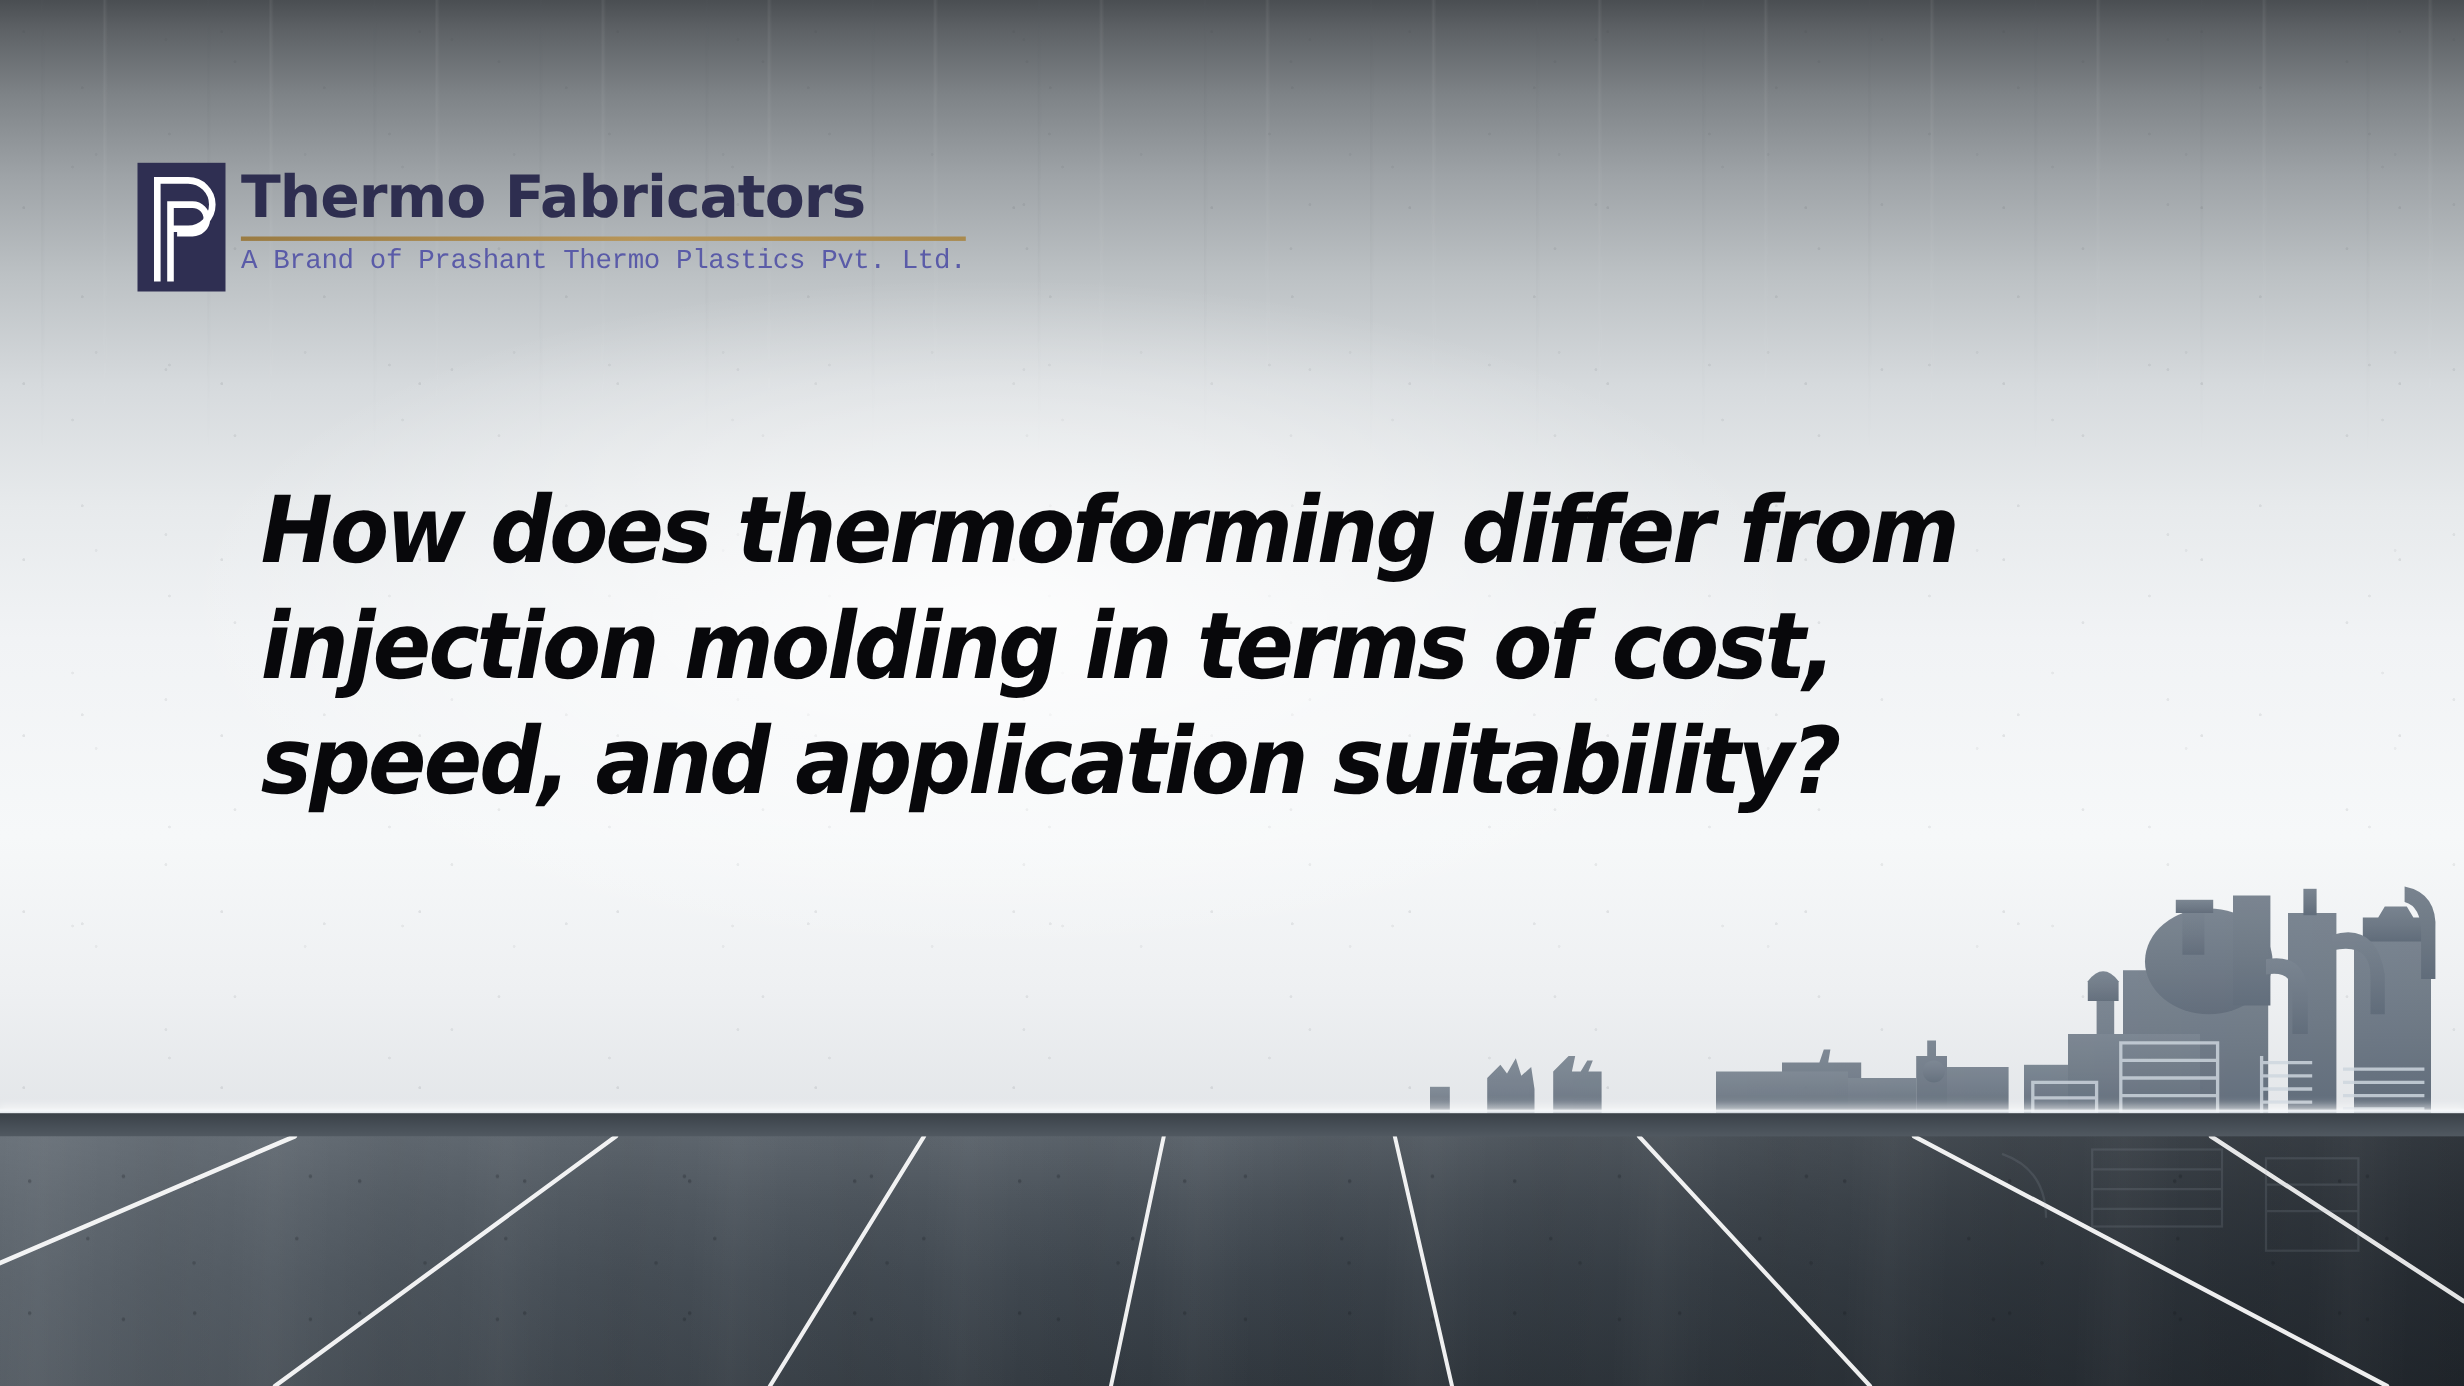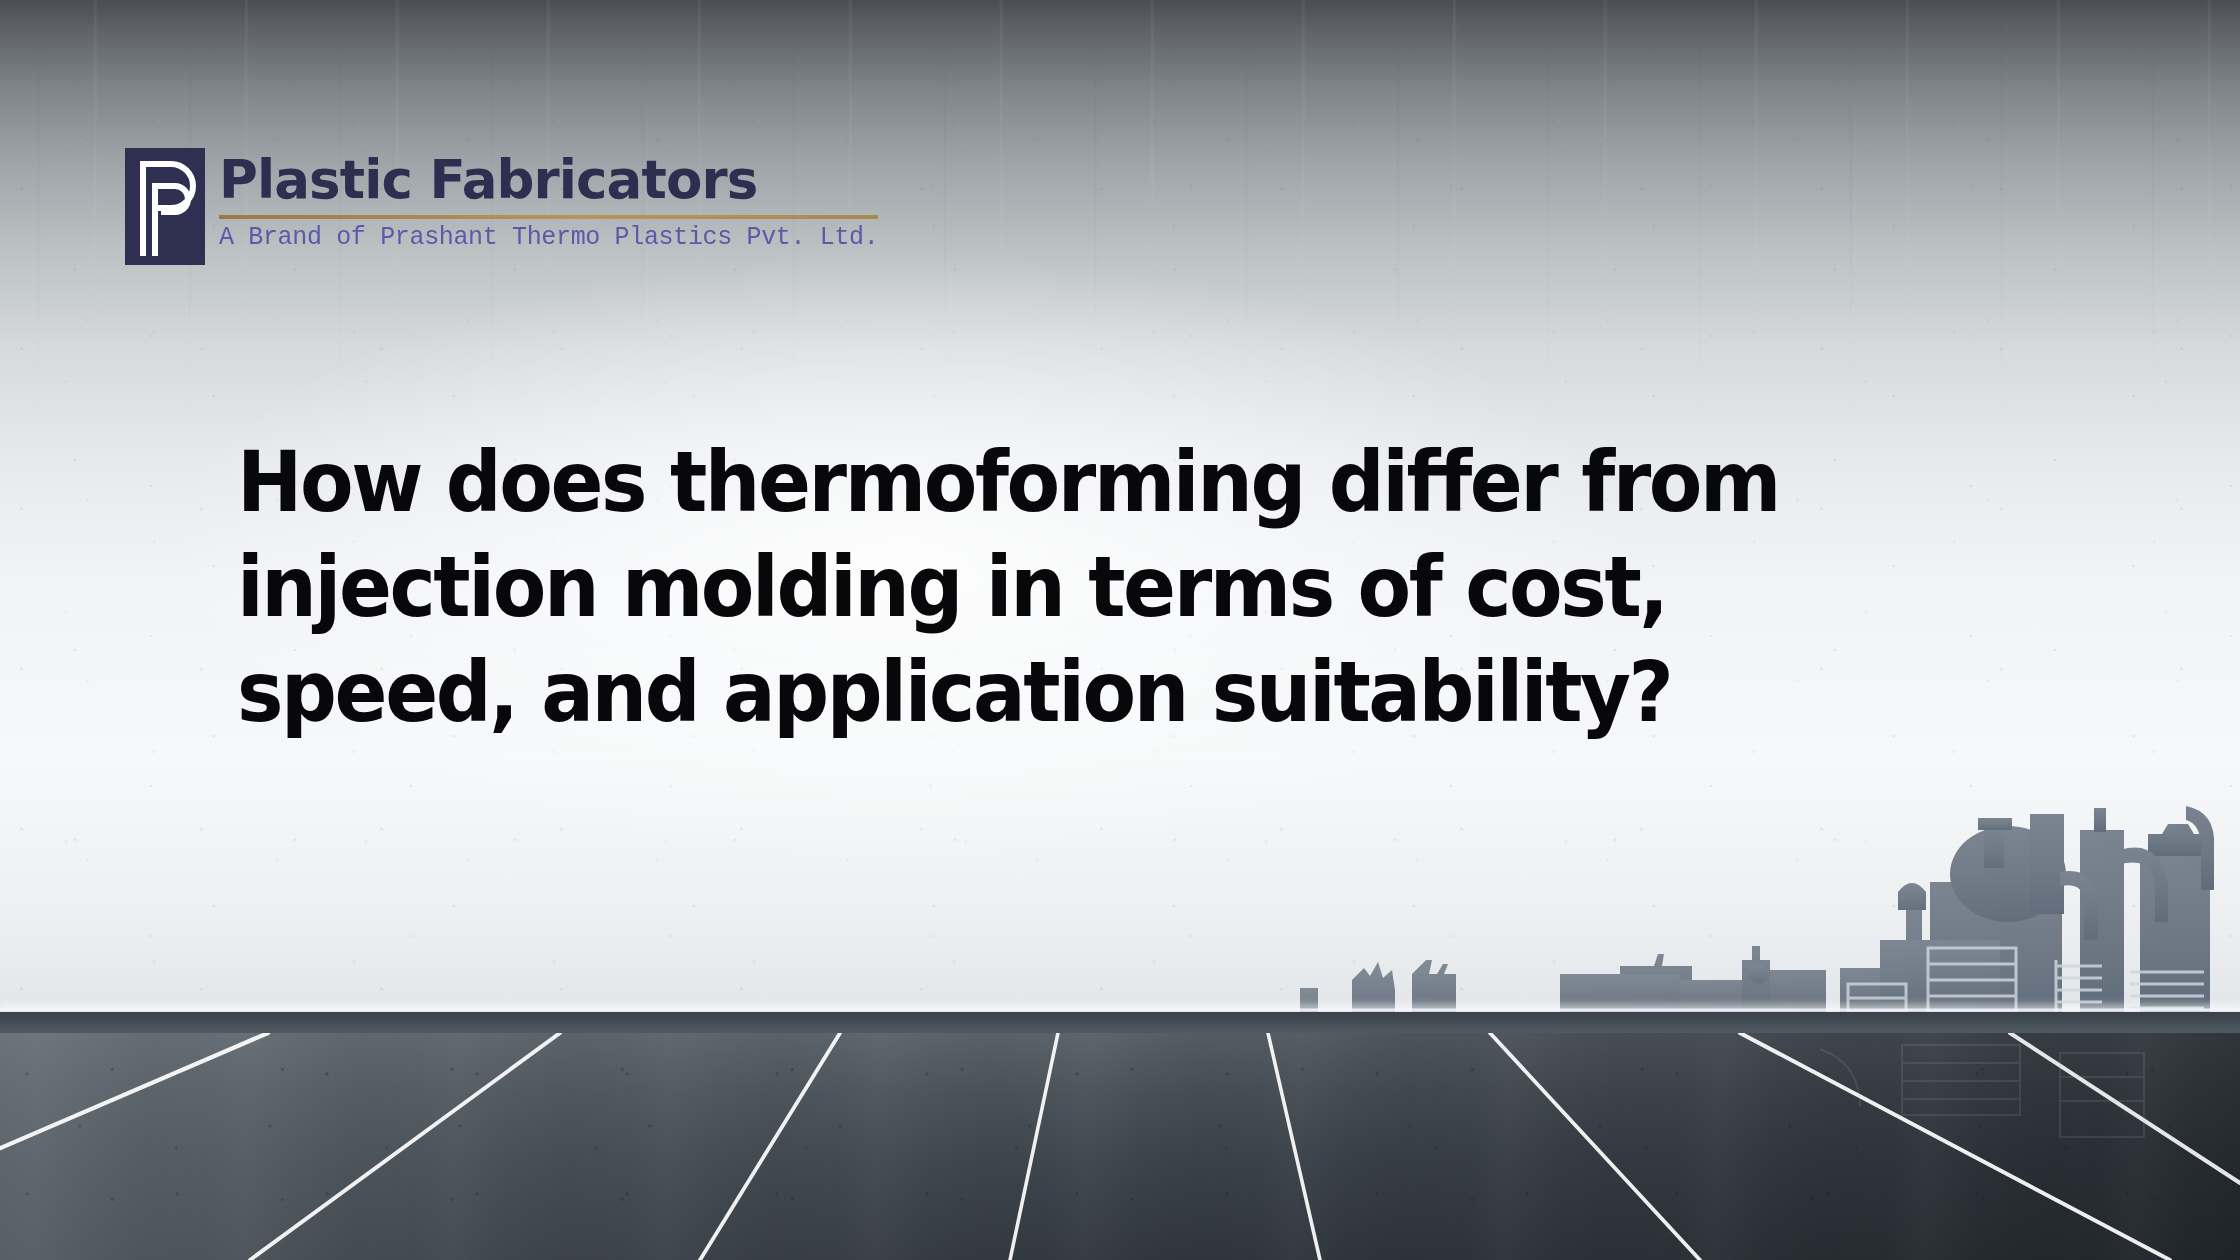--- a/index.html
+++ b/index.html
@@ -167,20 +167,21 @@
     letter-spacing:-.35px;
     color:#5a5ba8;
     white-space:nowrap;
   }
 
   
   .headline {
     position:absolute;
     left:237px; top:430px;
     width:1800px;
+    font-style:italic;
   }
   .headline-line {
     font-family:"DejaVu Sans", sans-serif;
     font-weight:700;
     font-size:84px;
     line-height:105px;
     letter-spacing:-2.6px;
     color:#08080b;
     white-space:nowrap;
     transform:scaleX(.93);
@@ -311,21 +312,21 @@
   <div class="logo">
     <div class="logo-mark">
       <svg width="80" height="117" viewBox="0 0 80 117" xmlns="http://www.w3.org/2000/svg" aria-hidden="true">
         <g fill="none" stroke="#ffffff" stroke-width="6">
           <path d="M18 108 V16 H46 a22 22 0 0 1 0 44 H30"></path>
           <path d="M30 108 V38 H50 a13 13 0 0 1 0 26 H36"></path>
         </g>
       </svg>
     </div>
     <div class="logo-text">
-      <div class="logo-title">Plastic Fabricators</div>
+      <div class="logo-title">Thermo Fabricators</div>
       <div class="logo-rule"></div>
       <div class="logo-sub">A Brand of Prashant Thermo Plastics Pvt. Ltd.</div>
     </div>
   </div>
 
   <div class="headline">
     <div class="headline-line">How does thermoforming differ from</div>
     <div class="headline-line">injection molding in terms of cost,</div>
     <div class="headline-line">speed, and application suitability?</div>
   </div>

